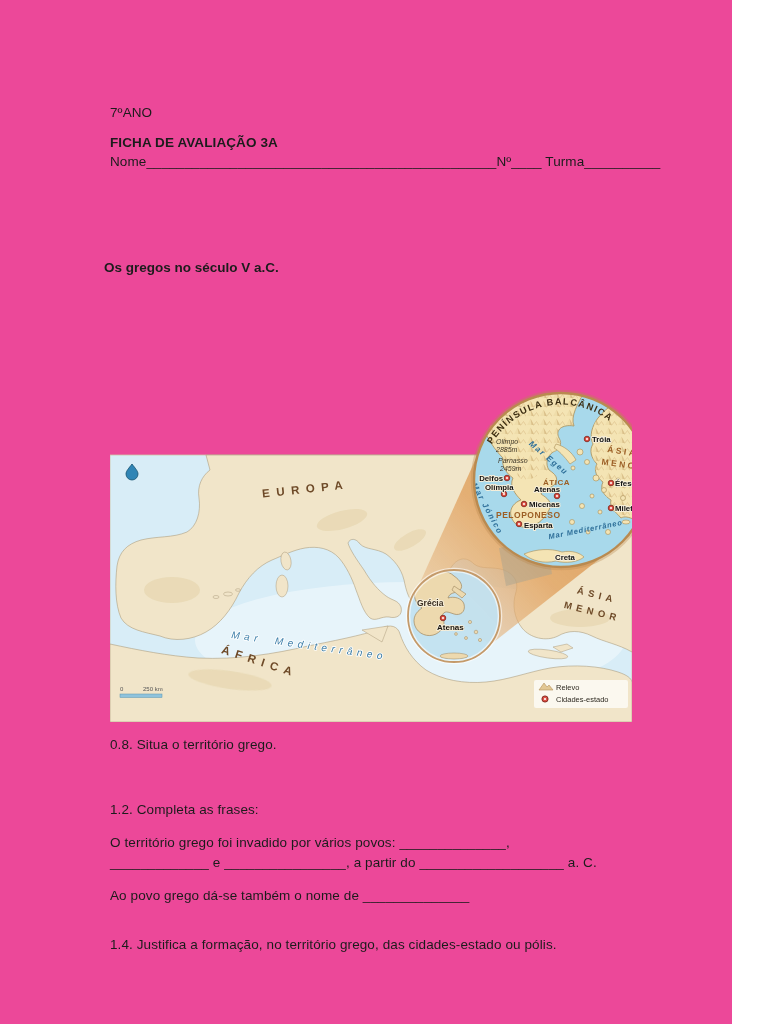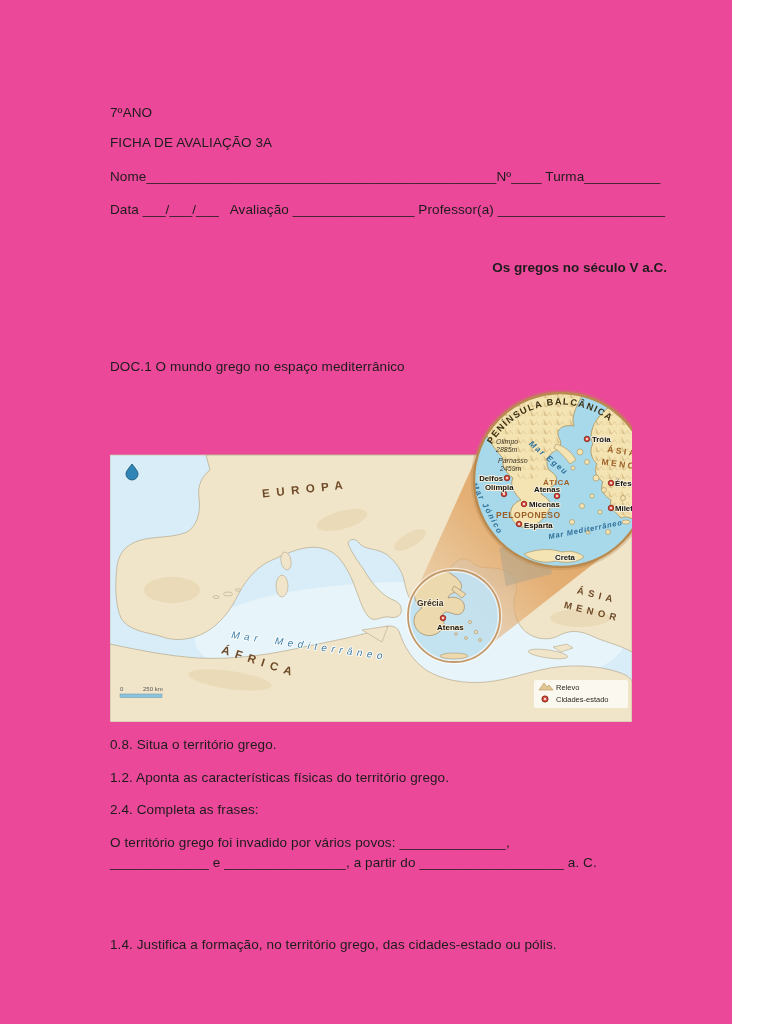--- a/index.html
+++ b/index.html
@@ -1,38 +1,36 @@
 <!DOCTYPE html>
 <html><head>
 <meta charset="utf-8">
 <style>
   html,body{margin:0;padding:0;background:#ffffff;}
   .page{position:relative;width:732px;height:1024px;background:#ec4899;overflow:hidden;
         font-family:"Liberation Sans",sans-serif;color:#1c1c1c;font-size:13.5px;}
   .line{position:absolute;left:110px;white-space:pre;letter-spacing:0.1px;}
-  .bold{font-weight:normal;}
-  .doc-title{position:absolute;left:127px;width:540px;text-align:right;font-weight:bold;}
+  .bold{font-weight:bold;}
+  .doc-title{position:absolute;left:104px;width:540px;text-align:left;font-weight:bold;}
   .map-figure{position:absolute;left:110px;top:390px;width:522px;height:332px;}
   svg text{font-family:"Liberation Sans",sans-serif;}
   .halo{paint-order:stroke;stroke:#f6eed9;stroke-width:2px;stroke-linejoin:round;}
   .halow{paint-order:stroke;stroke:rgba(255,255,255,.85);stroke-width:2px;stroke-linejoin:round;}
 </style>
 </head>
 <body>
 
 <div class="page">
 
   <div class="line" style="top:105px">7ºANO</div>
   <div class="line bold" style="top:135px">FICHA DE AVALIAÇÃO 3A</div>
-  <div class="line" style="top:169px">Nome______________________________________________Nº____ Turma__________</div>
-  <div class="line" style="top:202px">Data ___/___/___   Avaliação ________________ Professor(a) ______________________</div>
+  <div class="line" style="top:154px">Nome______________________________________________Nº____ Turma__________</div>
 
   <div class="doc-title" style="top:260px">Os gregos no século V a.C.</div>
 
-  <div class="line" style="top:359px">DOC.1 O mundo grego no espaço mediterrânico</div>
 
   <div class="map-figure">
     <svg width="522" height="332" viewBox="0 0 522 332">
       <defs>
         <clipPath id="insetClip">
             <circle cx="451" cy="90" r="87"></circle>
           </clipPath>
         <clipPath id="miniClip">
             <circle cx="344" cy="226" r="46"></circle>
           </clipPath>
@@ -237,19 +235,19 @@
             <text x="445" y="170">Creta</text>
           </g>
         </g>
         <circle cx="451" cy="90" r="88.5" fill="none" stroke="rgba(185,138,80,0.35)" stroke-width="3.5"></circle>
         <circle cx="451" cy="90" r="87" fill="none" stroke="#b98a50" stroke-width="2.4"></circle>
       </g>
     </svg>
   </div>
 
   <div class="line" style="top:737px">0.8. Situa o território grego.</div>
-  <div class="line" style="top:770px">1.2. Aponta as características físicas do território grego.</div>
-  <div class="line" style="top:802px">2.4. Completa as frases:</div>
+  <div class="line" style="top:802px">1.2. Completa as frases:</div>
   <div class="line" style="top:855px">_____________ e ________________, a partir do ___________________ a. C.</div>
   <div class="line" style="top:835px">O território grego foi invadido por vários povos: ______________,</div>
+  <div class="line" style="top:888px">Ao povo grego dá-se também o nome de ______________</div>
   <div class="line" style="top:937px">1.4. Justifica a formação, no território grego, das cidades-estado ou pólis.</div>
 
 </div>
 
 </body></html>

